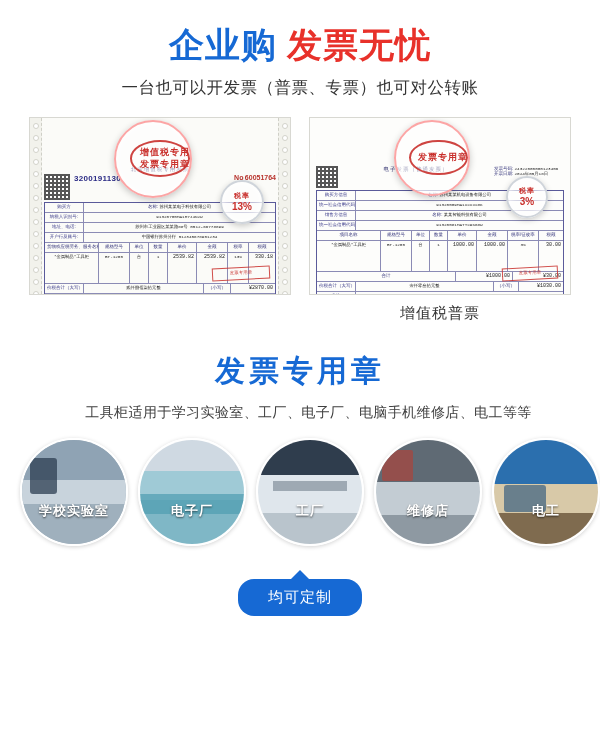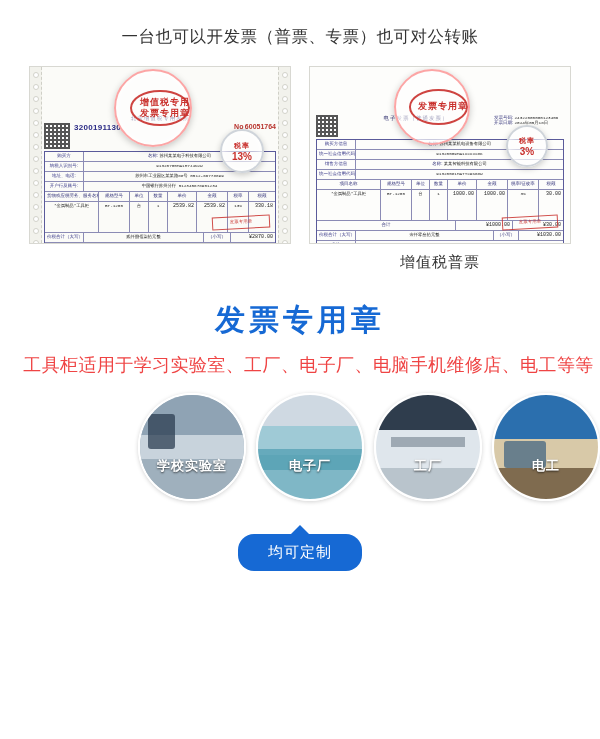--- a/index.html
+++ b/index.html
@@ -227,22 +227,22 @@
     text-align: center;
   }
   .scope-title {
     font-size: 30px;
     font-weight: bold;
     color: #1669d4;
     letter-spacing: 4px;
     margin-bottom: 12px;
   }
   .scope-sub {
-    font-size: 18px;
-    color: #ef4444;
+    font-size: 14px;
+    color: #404040;
     letter-spacing: 0.4px;
     margin-bottom: 16px;
     margin-left: 17px;
   }
   .circles {
     display: flex;
     justify-content: flex-end;
     gap: 10px;
   }
   .circle-wrap {
@@ -336,20 +336,23 @@
     border: none;
     cursor: pointer;
     font-family: "Liberation Sans", sans-serif;
   }
 </style>
 </head>
 <body>
 
 <div class="invoice-section">
 
+  <div class="headline">
+    <span>企业购</span><span class="part-2">发票无忧</span>
+  </div>
 
   <div class="subhead">一台也可以开发票（普票、专票）也可对公转账</div>
 
   <div class="invoice-row">
 
     <div class="invoice-block">
       <div class="paper special">
         <div class="holes left" id="holes-left">
             <i style="top: 5px;"></i>
             <i style="top: 17px;"></i>
@@ -612,20 +615,24 @@
     </div>
     <div class="circle-wrap">
       <div class="circle-photo ph3"></div>
       <div class="circle-label">电子厂</div>
     </div>
     <div class="circle-wrap">
       <div class="circle-photo ph2"></div>
       <div class="circle-label">工厂</div>
     </div>
     <div class="circle-wrap">
+      <div class="circle-photo ph4"></div>
+      <div class="circle-label">维修店</div>
+    </div>
+    <div class="circle-wrap">
       <div class="circle-photo ph5"></div>
       <div class="circle-label">电工</div>
     </div>
   </div>
 </div>
 
 <div class="bottom-area">
   <div class="pointer"></div>
   <button class="custom-btn">均可定制</button>
 </div>

